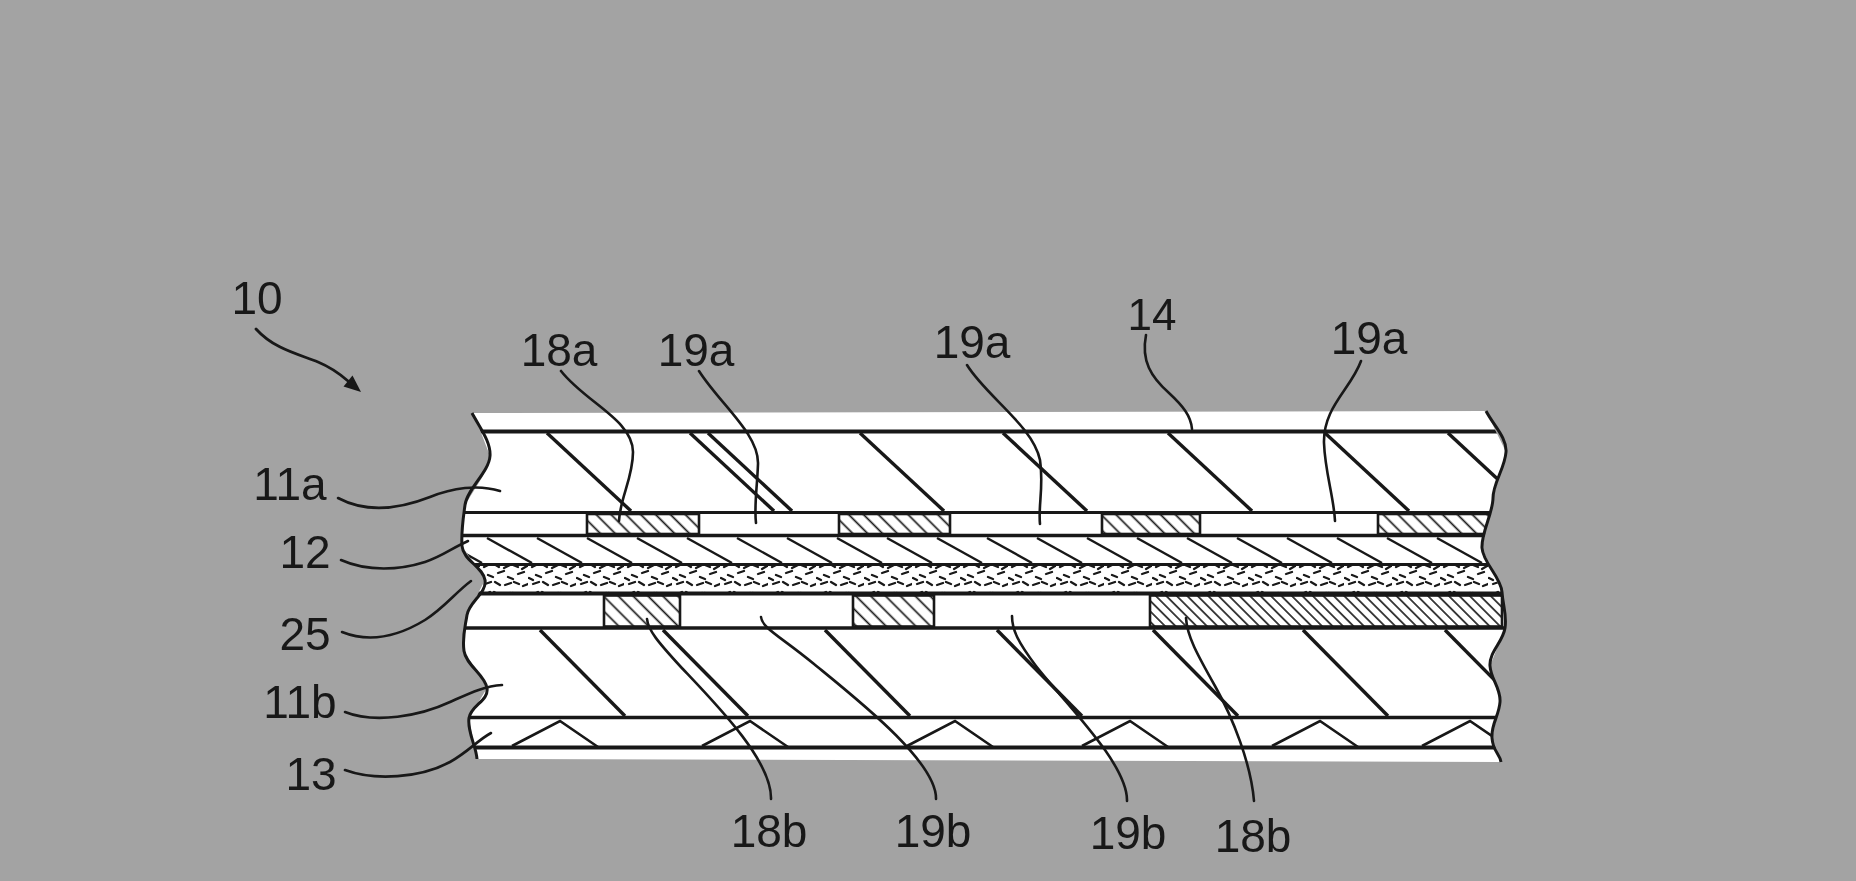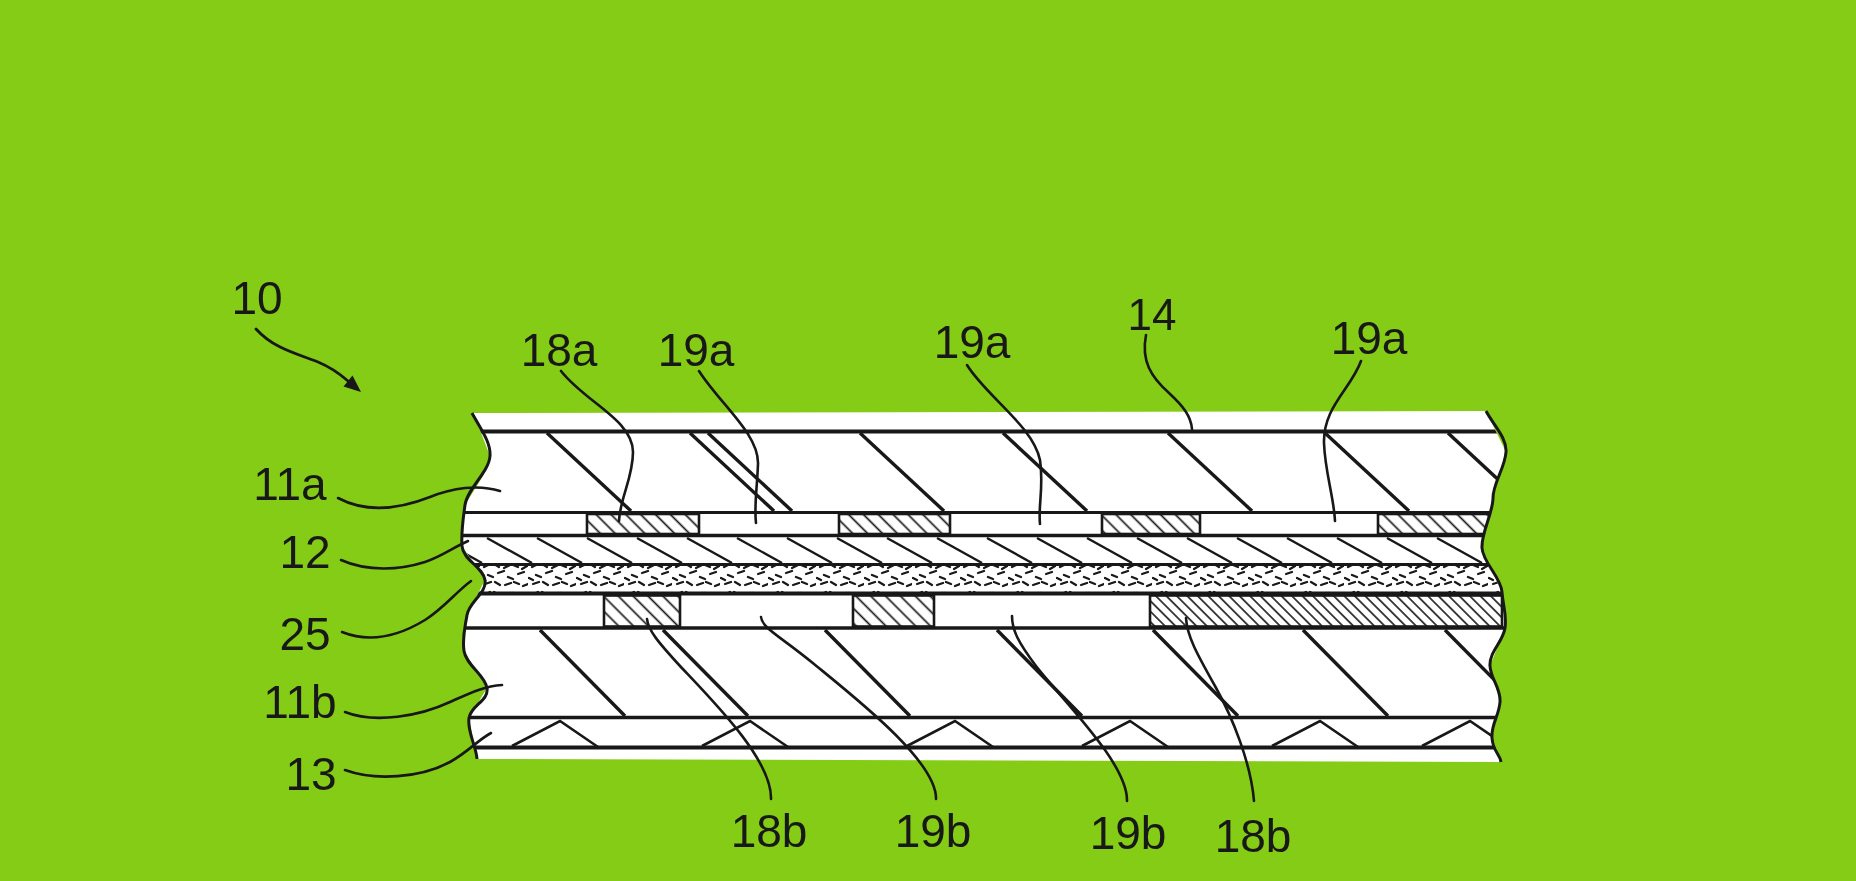--- a/index.html
+++ b/index.html
@@ -1,16 +1,16 @@
 <!DOCTYPE html>
 <html><head>
 <meta charset="utf-8">
 <style>
   html,body{margin:0;padding:0;background:#ffffff;}
-  .stage{position:relative;width:1856px;height:881px;background:#84cc16;overflow:hidden;
+  .stage{position:relative;width:1856px;height:881px;background:#a3a3a3;overflow:hidden;
          font-family:"Liberation Sans", sans-serif;}
   svg{position:absolute;inset:0;}
   text.ref{font-family:"Liberation Sans", sans-serif;
            font-size:46px;fill:#181818;text-anchor:middle;}
   text.ref.small{font-size:44px;}
 </style>
 </head>
 <body>
 
 <div class="stage">

